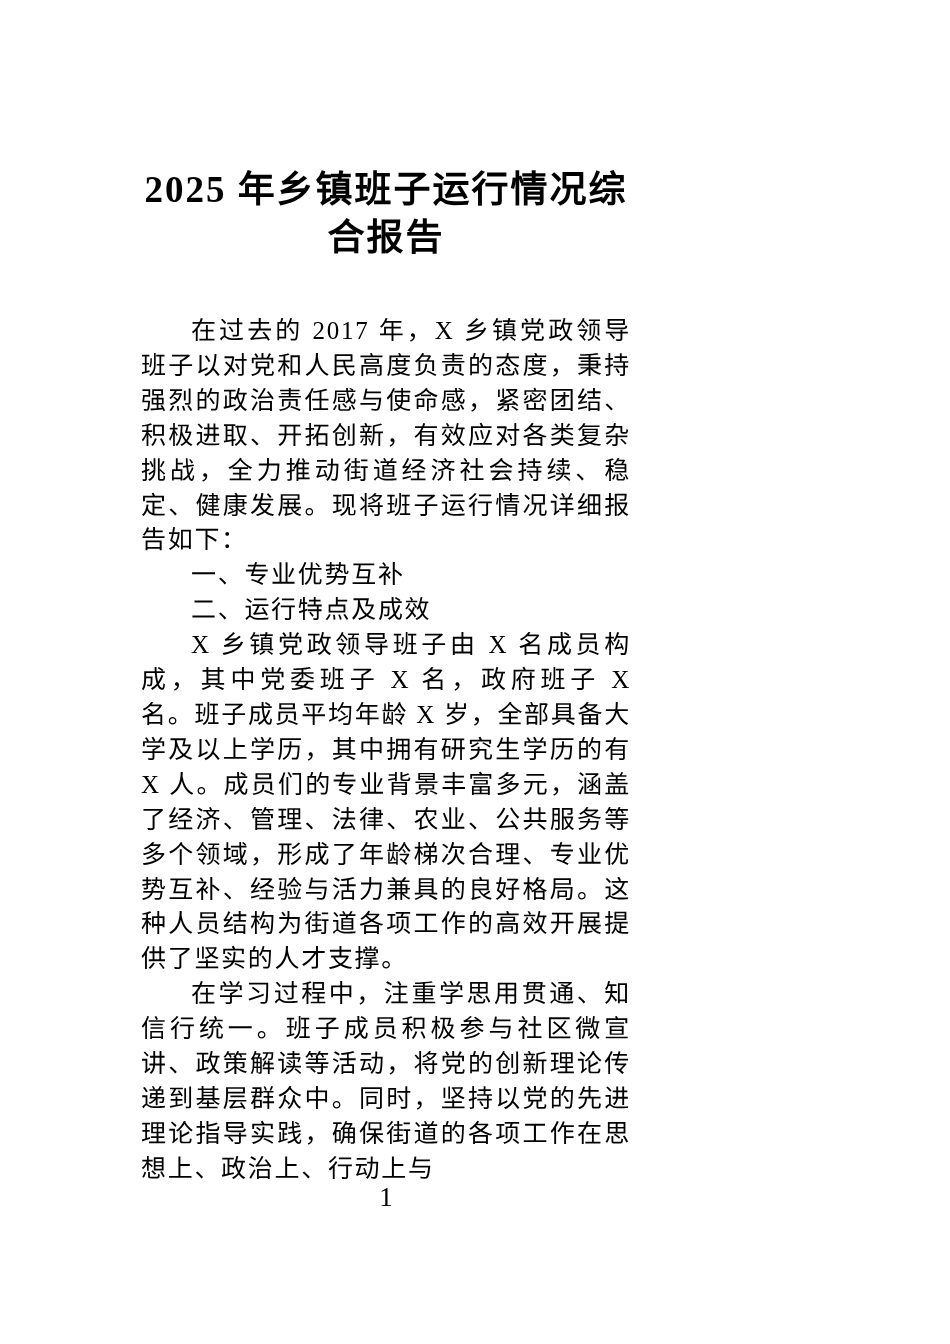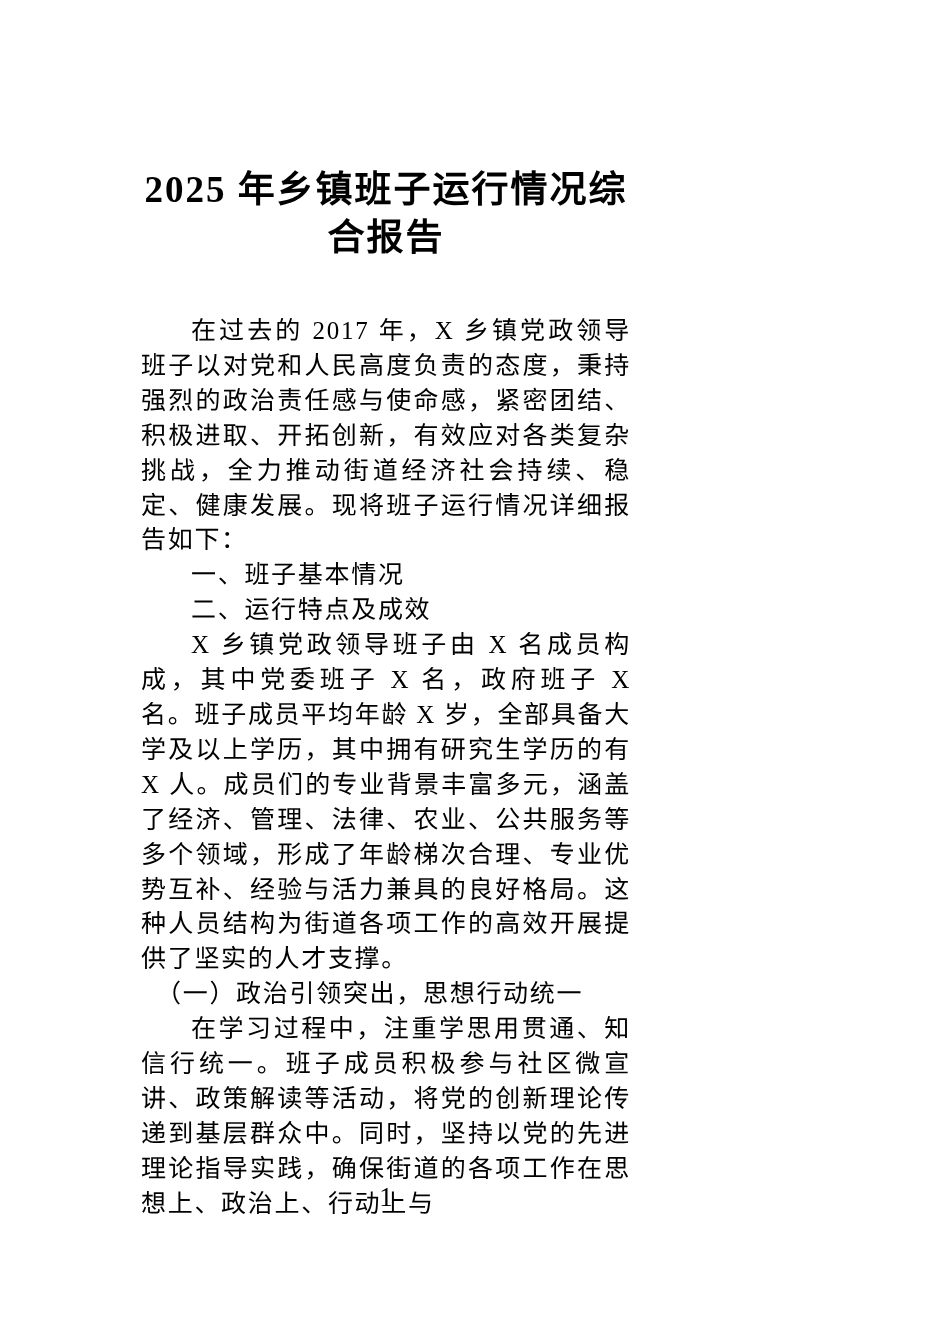--- a/index.html
+++ b/index.html
@@ -55,27 +55,26 @@
 </head>
 <body>
 
 <div class="page">
 
   <h1 class="doc-title">2025 年乡镇班子运行情况综合报告</h1>
 
   <div class="doc-body">
     <p>在过去的 2017 年，X 乡镇党政领导班子以对党和人民高度负责的态度，秉持强烈的政治责任感与使命感，紧密团结、积极进取、开拓创新，有效应对各类复杂挑战，全力推动街道经济社会持续、稳定、健康发展。现将班子运行情况详细报告如下：</p>
 
-    <p>一、班子基本情况</p>
+    <p>一、专业优势互补</p>
 
     <p>二、运行特点及成效</p>
 
     <p>X 乡镇党政领导班子由 X 名成员构成，其中党委班子 X 名，政府班子 X 名。班子成员平均年龄 X 岁，全部具备大学及以上学历，其中拥有研究生学历的有 X 人。成员们的专业背景丰富多元，涵盖了经济、管理、法律、农业、公共服务等多个领域，形成了年龄梯次合理、专业优势互补、经验与活力兼具的良好格局。这种人员结构为街道各项工作的高效开展提供了坚实的人才支撑。</p>
 
-    <p class="subheading">（一）政治引领突出，思想行动统一</p>
 
 
     <p>在学习过程中，注重学思用贯通、知信行统一。班子成员积极参与社区微宣讲、政策解读等活动，将党的创新理论传递到基层群众中。同时，坚持以党的先进理论指导实践，确保街道的各项工作在思想上、政治上、行动上与</p>
   </div>
 
   <div class="page-number">1</div>
 
 </div>
 
 </body></html>

